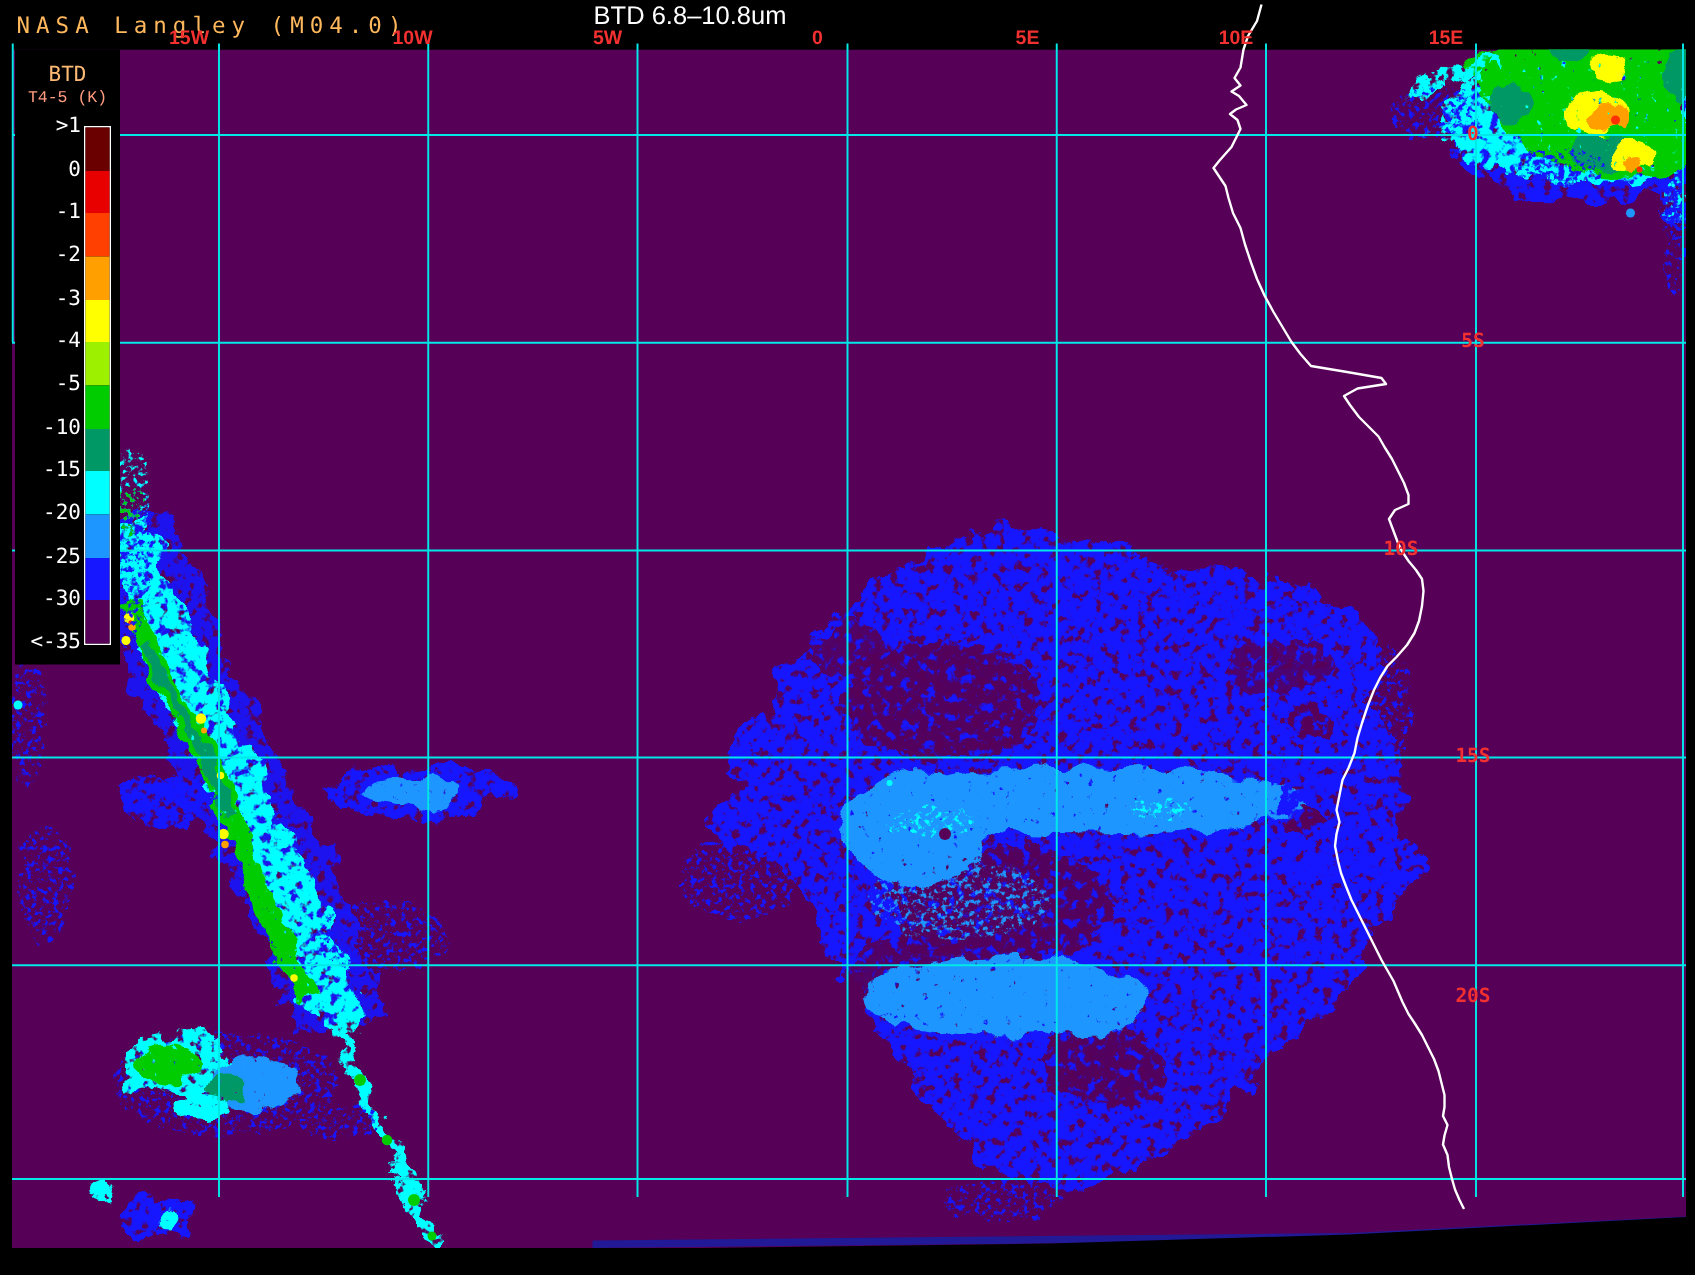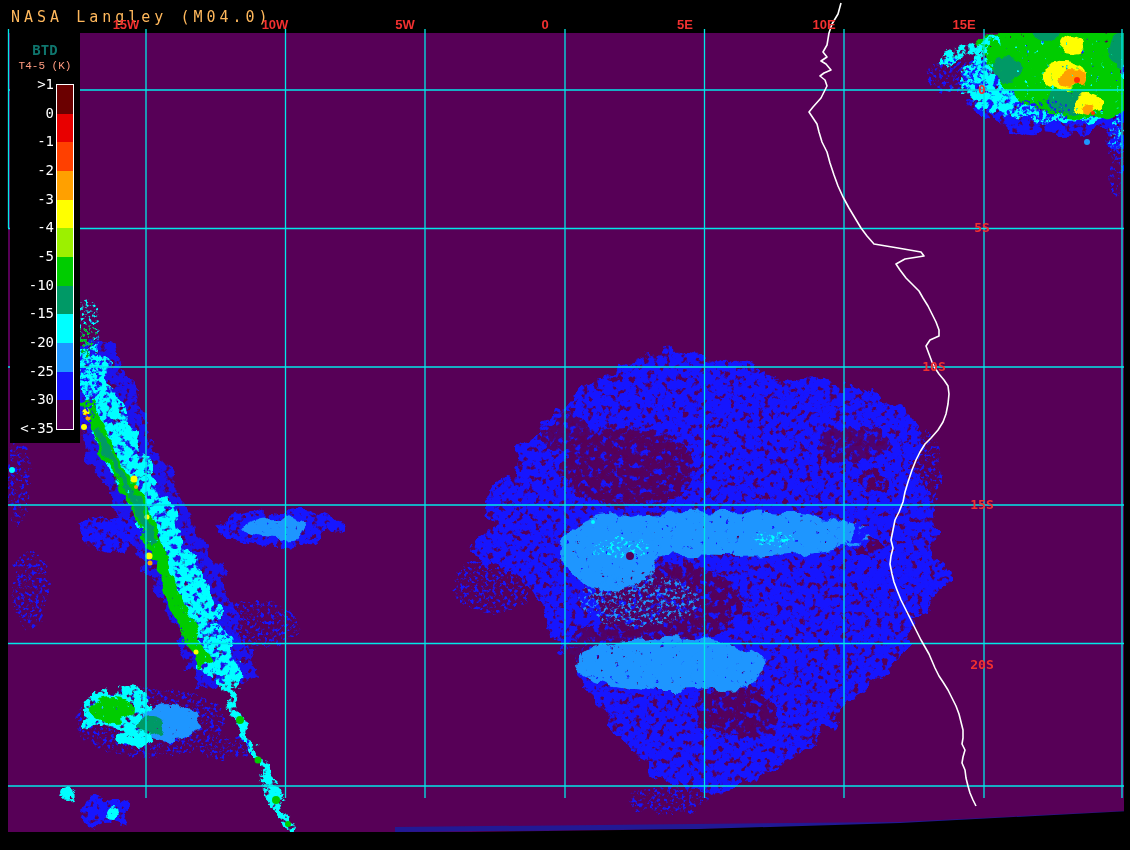--- a/index.html
+++ b/index.html
@@ -14,21 +14,21 @@
   .lon{top:17px;width:40px;text-align:center;font-family:Liberation Sans, sans-serif;
        font-size:13px;font-weight:bold;color:#F23030;z-index:3;}
   .lat{width:44px;text-align:center;font-family:"DejaVu Sans Mono",monospace;
        font-size:13px;font-weight:bold;color:#F23030;z-index:3;}
   .lon-15w{left:106px}.lon-10w{left:255px}.lon-5w{left:385px}.lon-0{left:525px}
   .lon-5e{left:665px}.lon-10e{left:804px}.lon-15e{left:944px}
   .lat-0{left:960px;top:82px}.lat-5s{left:960px;top:220px}.lat-10s{left:912px;top:359px}
   .lat-15s{left:960px;top:497px}.lat-20s{left:960px;top:657px}
   .cbar{position:absolute;left:10px;top:33px;width:70px;height:410px;background:#000;z-index:5;}
   .cbar-title{position:absolute;left:0;top:9px;width:70px;text-align:center;
-      font-family:"DejaVu Sans Mono",monospace;font-size:14px;font-weight:bold;color:#0f766e;}
+      font-family:"DejaVu Sans Mono",monospace;font-size:14px;font-weight:normal;color:#fdba74;}
   .cbar-units{position:absolute;left:0;top:27px;width:70px;text-align:center;
       font-family:Liberation Mono, monospace;font-size:11px;color:#FF9C80;}
   .cbar-col{position:absolute;left:46px;top:51px;width:16px;height:344px;
       border:1px solid #fff;display:flex;flex-direction:column;}
   .cbar-col .sw{flex:1;}
   .cbar-lab{position:absolute;left:4px;width:40px;height:16px;line-height:16px;
       text-align:right;font-family:"DejaVu Sans Mono",monospace;font-size:14px;color:#fff;}
   .cl0{top:43px}.cl1{top:72px}.cl2{top:100px}.cl3{top:129px}.cl4{top:158px}.cl5{top:186px}
   .cl6{top:215px}.cl7{top:244px}.cl8{top:272px}.cl9{top:301px}.cl10{top:330px}
   .cl11{top:358px}.cl12{top:387px}
@@ -216,20 +216,21 @@
              L926,346 L929,354 L932,362 L935,368 L939,374 L944,380 L948,386 L949,394 L948,404
              L946,414 L943,422 L938,430 L931,438 L925,444 L920,452 L916,460 L912,470 L908,482
              L905,492 L903,502 L899,512 L895,520 L893,530 L891,540 L893,548 L891,556 L890,564
              L892,574 L894,582 L897,590 L901,600 L905,608 L909,616 L913,624 L917,632 L921,640
              L925,647 L929,654 L932,661 L935,668 L939,676 L943,682 L948,690 L952,698 L956,706
              L959,714 L961,722 L963,730 L963,738 L962,744 L965,750 L963,757 L962,763 L965,770
              L966,778 L968,786 L970,793 L973,800 L976,806" fill="none" stroke="#FFFFFF" stroke-width="1.6" stroke-linejoin="round"></path>
   </svg>
 
   <div class="txt agency">NASA Langley (M04.0)</div>
+  <div class="txt title1">BTD 6.8–10.8um</div>
 
   <div class="txt lon lon-15w">15W</div>
   <div class="txt lon lon-10w">10W</div>
   <div class="txt lon lon-5w">5W</div>
   <div class="txt lon lon-0">0</div>
   <div class="txt lon lon-5e">5E</div>
   <div class="txt lon lon-10e">10E</div>
   <div class="txt lon lon-15e">15E</div>
 
   <div class="txt lat lat-0">0</div>

